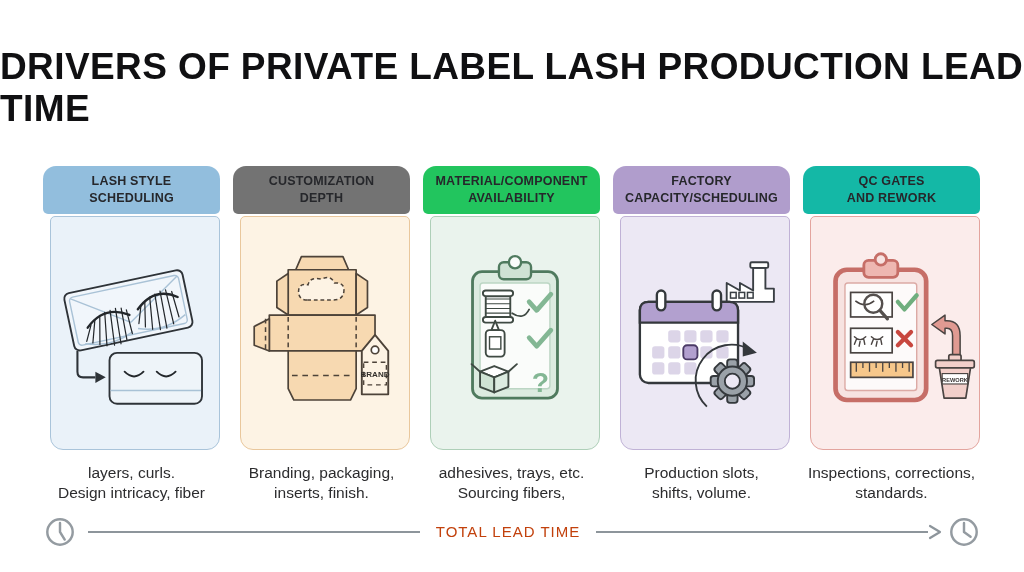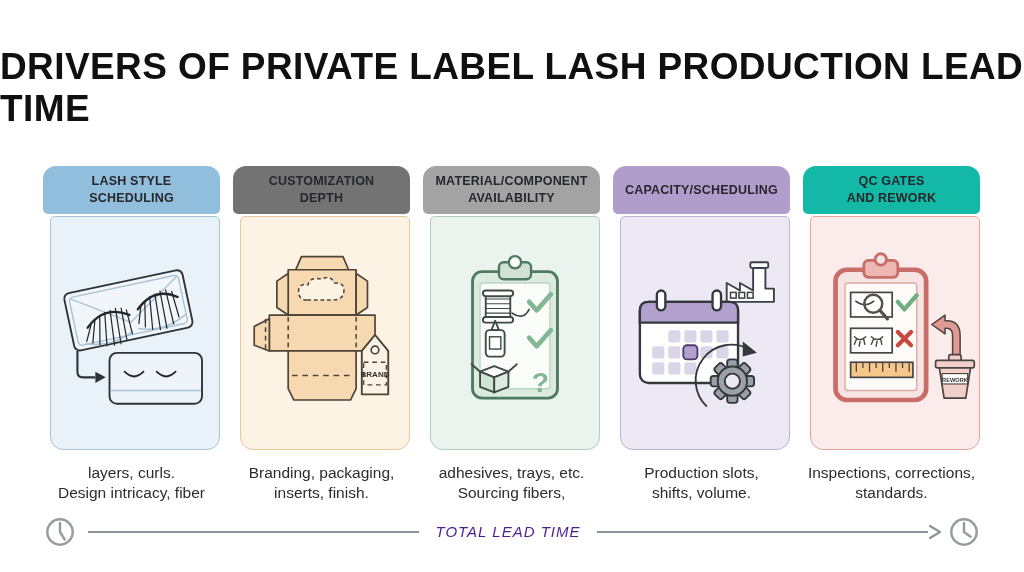--- a/index.html
+++ b/index.html
@@ -122,21 +122,21 @@
         </div>
       </div>
       <div class="caption">
         <span>Branding, packaging,</span>
         <span>inserts, finish.</span>
       </div>
     </div>
 
     <div class="card-col">
       <div class="card">
-        <div class="card-header" style="background-color: #a3a3a3;">
+        <div class="card-header" style="background-color: #22c55e;">
           <div>
             <span>MATERIAL/COMPONENT</span>
             <span>AVAILABILITY</span>
           </div>
         </div>
         <div class="card-body" style="background-color: rgb(234, 243, 237); border-color: rgb(174, 207, 184);">
           <svg viewBox="0 0 178 190">
             <rect x="44" y="30" width="90" height="134" rx="10" fill="#dcebe0" stroke="#4f7a5e" stroke-width="3"></rect>
             <rect x="52" y="42" width="74" height="112" rx="3" fill="#fafcfa" stroke="#bcd6c4" stroke-width="1.5"></rect>
             <rect x="72" y="20" width="34" height="18" rx="5" fill="#cfe2d4" stroke="#4f7a5e" stroke-width="2.5"></rect>
@@ -162,20 +162,21 @@
       <div class="caption">
         <span>adhesives, trays, etc.</span>
         <span>Sourcing fibers,</span>
       </div>
     </div>
 
     <div class="card-col">
       <div class="card">
         <div class="card-header" style="background-color: rgb(176, 157, 204);">
           <div>
+            <span>FACTORY</span>
             <span>CAPACITY/SCHEDULING</span>
           </div>
         </div>
         <div class="card-body" style="background-color: rgb(236, 232, 244); border-color: rgb(192, 178, 214);">
           <svg viewBox="0 0 178 190">
             <path d="M112 62 L112 42 L126 50 L126 42 L140 50 L140 26 L153 26 L153 48 L162 48 L162 62 Z" fill="#fff" stroke="#3a3f44" stroke-width="2" stroke-linejoin="round"></path>
             <rect x="137" y="20" width="19" height="6" rx="1.5" fill="#fff" stroke="#3a3f44" stroke-width="2"></rect>
             <rect x="116" y="52" width="6" height="6" fill="none" stroke="#3a3f44" stroke-width="1.6"></rect>
             <rect x="125" y="52" width="6" height="6" fill="none" stroke="#3a3f44" stroke-width="1.6"></rect>
             <rect x="134" y="52" width="6" height="6" fill="none" stroke="#3a3f44" stroke-width="1.6"></rect>
@@ -261,21 +262,21 @@
     </div>
 
   </div>
 
   <div class="timeline">
     <svg class="tl-clock left" viewBox="0 0 34 34">
       <circle cx="17" cy="17" r="13.5" fill="none" stroke="#949ba1" stroke-width="2.6"></circle>
       <path d="M17 17 L17 7.5 M17 17 L22 25" stroke="#949ba1" stroke-width="2.6" fill="none" stroke-linecap="round"></path>
     </svg>
     <div class="tl-line" style="background-color: rgb(141, 149, 155);"></div>
-    <span class="tl-label" style="color: #4c1d95; font-style: italic;">TOTAL LEAD TIME</span>
+    <span class="tl-label" style="color: #c2410c;">TOTAL LEAD TIME</span>
     <div class="tl-line" style="background-color: rgb(141, 149, 155);"></div>
     <svg class="tl-chevron" width="18" height="18" viewBox="0 0 18 18">
       <path d="M4 3 L14 9 L4 15" fill="none" stroke="#8d959b" stroke-width="2.2" stroke-linecap="round" stroke-linejoin="round"></path>
     </svg>
     <svg class="tl-clock right" viewBox="0 0 34 34">
       <circle cx="17" cy="17" r="13.5" fill="none" stroke="#949ba1" stroke-width="2.6"></circle>
       <path d="M17 17 L17 7.5 M17 17 L24 22" stroke="#949ba1" stroke-width="2.6" fill="none" stroke-linecap="round"></path>
     </svg>
   </div>
 

